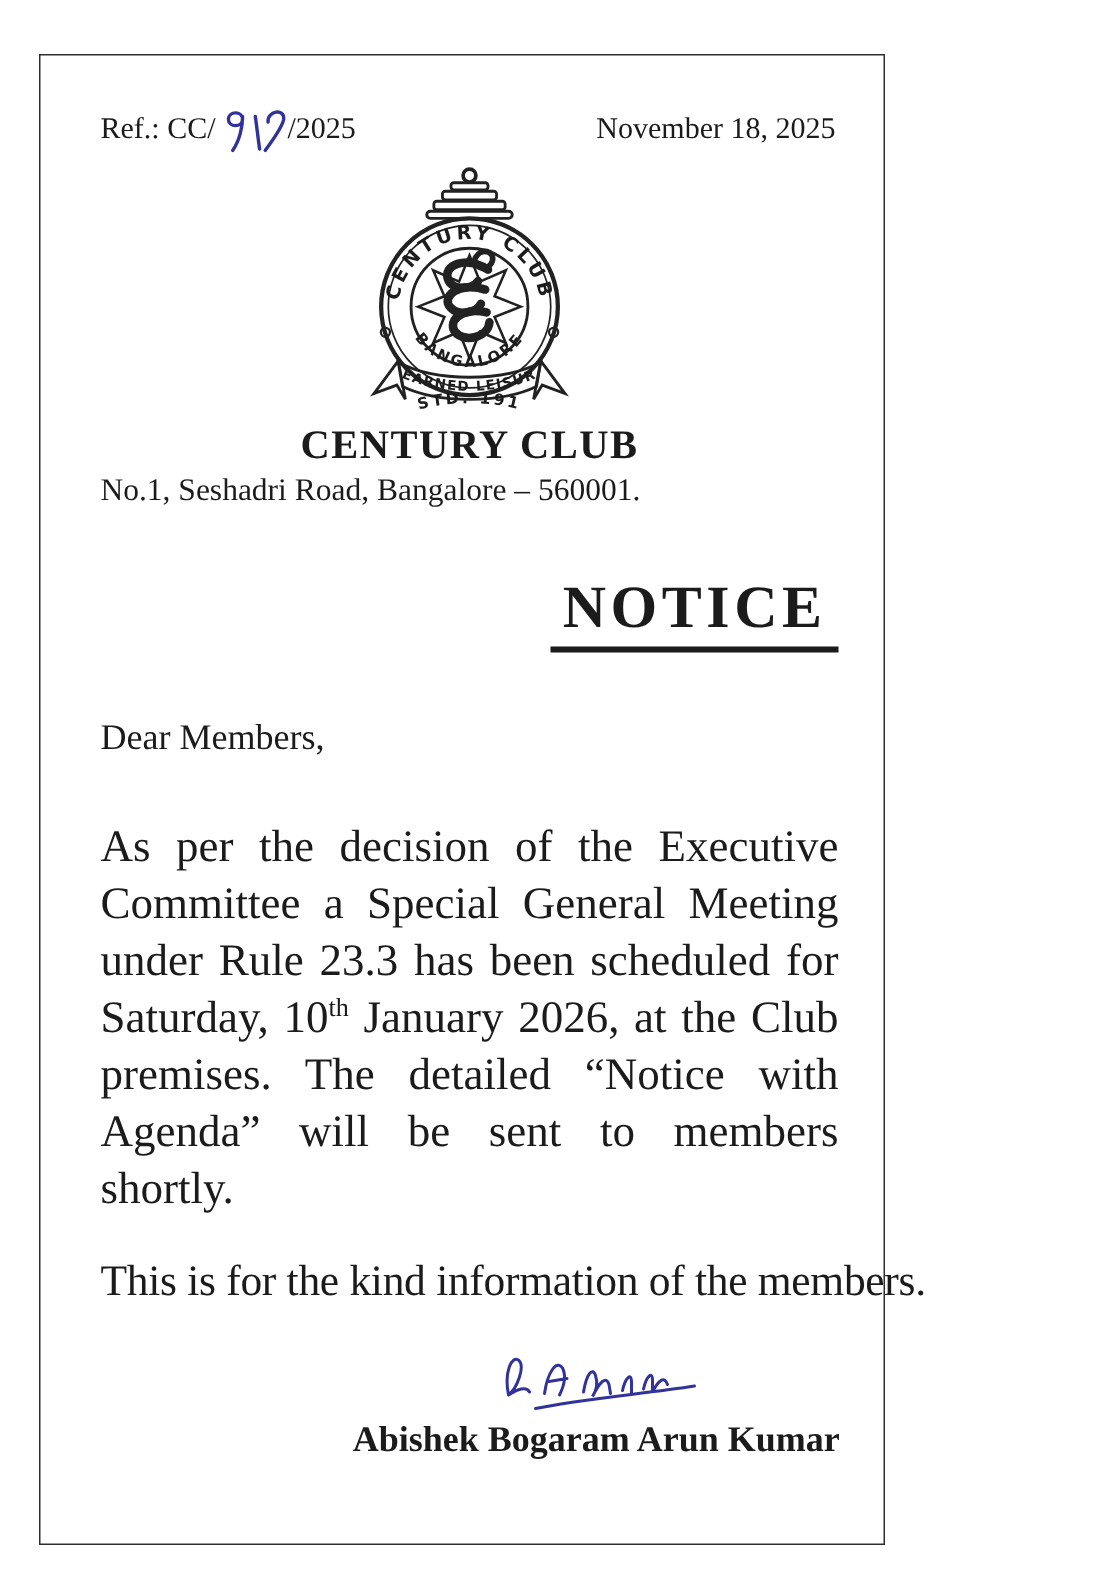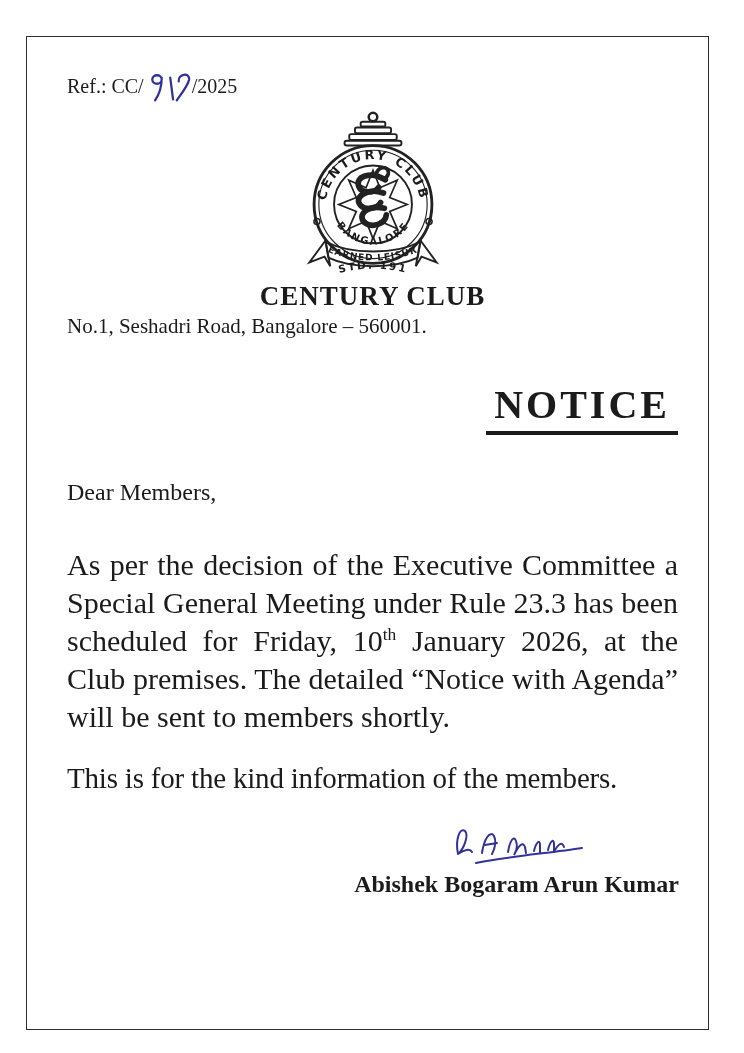--- a/index.html
+++ b/index.html
@@ -2,21 +2,21 @@
 <html><head>
 <meta charset="utf-8">
 <style>
   * { margin:0; padding:0; box-sizing:border-box; }
   html,body { width:744px; height:1053px; background:#ffffff; }
   body { font-family:"Liberation Serif","DejaVu Serif",serif; color:#1b1b1b; position:relative; }
 
   .page { position:absolute; inset:0; background:#fff; }
 
   .frame {
-    position:absolute; left:26px; top:36px; width:683px; height:994px;
+    position:absolute; left:26px; top:36px; width:564px; height:994px;
     border:1.6px solid #2e2e2e;
     padding:38px 30px 0 40px;
   }
 
   
   .headrow { display:flex; justify-content:space-between; align-items:flex-start; font-size:20px; }
   .ref { display:flex; align-items:flex-start; white-space:nowrap; }
   .hand-num { width:52px; height:34px; margin:-4px -8px 0 4px; }
   .hand-num path { fill:none; stroke:#32329b; stroke-width:2.4; stroke-linecap:round; }
   .date { padding-right:2px; }
@@ -68,20 +68,21 @@
     <div class="headrow">
       <div class="ref">
         <span>Ref.: CC/</span>
         <svg class="hand-num" viewBox="0 0 54 36" aria-label="912">
           <path d="M14,9 C14,3 4,3 4,9 C4,15 14,15 14,9 M14,7 C14,14 12,24 7,31"></path>
           <path d="M23,7 C24,14 25,23 26,30"></path>
           <path d="M32,11 C31,3 44,1 43,9 C42,15 35,24 30,31"></path>
         </svg>
         <span>/2025</span>
       </div>
+      <div class="date">November 18, 2025</div>
     </div>
 
     <div class="logo-wrap">
       <svg viewBox="0 0 160 178">
 
         <circle class="lg-stroke" cx="80" cy="8" r="4.5" stroke-width="2.6"></circle>
         <rect class="lg-stroke" x="67" y="13" width="26" height="5" rx="2" stroke-width="2"></rect>
         <rect class="lg-stroke" x="61" y="19" width="38" height="6" rx="2" stroke-width="2"></rect>
         <rect class="lg-stroke" x="55" y="26" width="50" height="6" rx="2" stroke-width="2"></rect>
         <rect class="lg-stroke" x="50" y="33" width="60" height="5" rx="2.5" stroke-width="2"></rect>
@@ -127,21 +128,21 @@
 
     <div class="club-name">CENTURY CLUB</div>
     <div class="address">No.1, Seshadri Road, Bangalore – 560001.</div>
 
     <div class="title-row">
       <span class="title-text">NOTICE</span>
     </div>
 
     <div class="salutation">Dear Members,</div>
 
-    <p class="bodytext"><span>As per the decision of the Executive Committee a Special General Meeting under Rule 23.3 has been scheduled for Friday, 10</span><sup>th</sup><span> January 2026, at the Club premises. The detailed “Notice with Agenda” will be sent to members shortly.</span></p>
+    <p class="bodytext"><span>As per the decision of the Executive Committee a Special General Meeting under Rule 23.3 has been scheduled for Saturday, 10</span><sup>th</sup><span> January 2026, at the Club premises. The detailed “Notice with Agenda” will be sent to members shortly.</span></p>
 
     <div class="closing">This is for the kind information of the members.</div>
 
     <div class="sigrow">
       <div class="sigcol right">
         <svg class="sig-ink blue" viewBox="0 0 150 50">
           <path d="M16,33 C13,18 18,6 23,10 C27,14 22,28 16,33 C22,29 28,27 30,31"></path>
           <path d="M40,32 C42,18 48,9 52,15 C55,21 52,29 50,33 M43,24 L55,22"></path>
           <path d="M66,31 C68,19 72,14 74,20 C76,26 74,31 72,34 C77,24 81,20 83,26 L84,32"></path>
           <path d="M92,30 C94,21 98,18 98,24 L98,32"></path>

